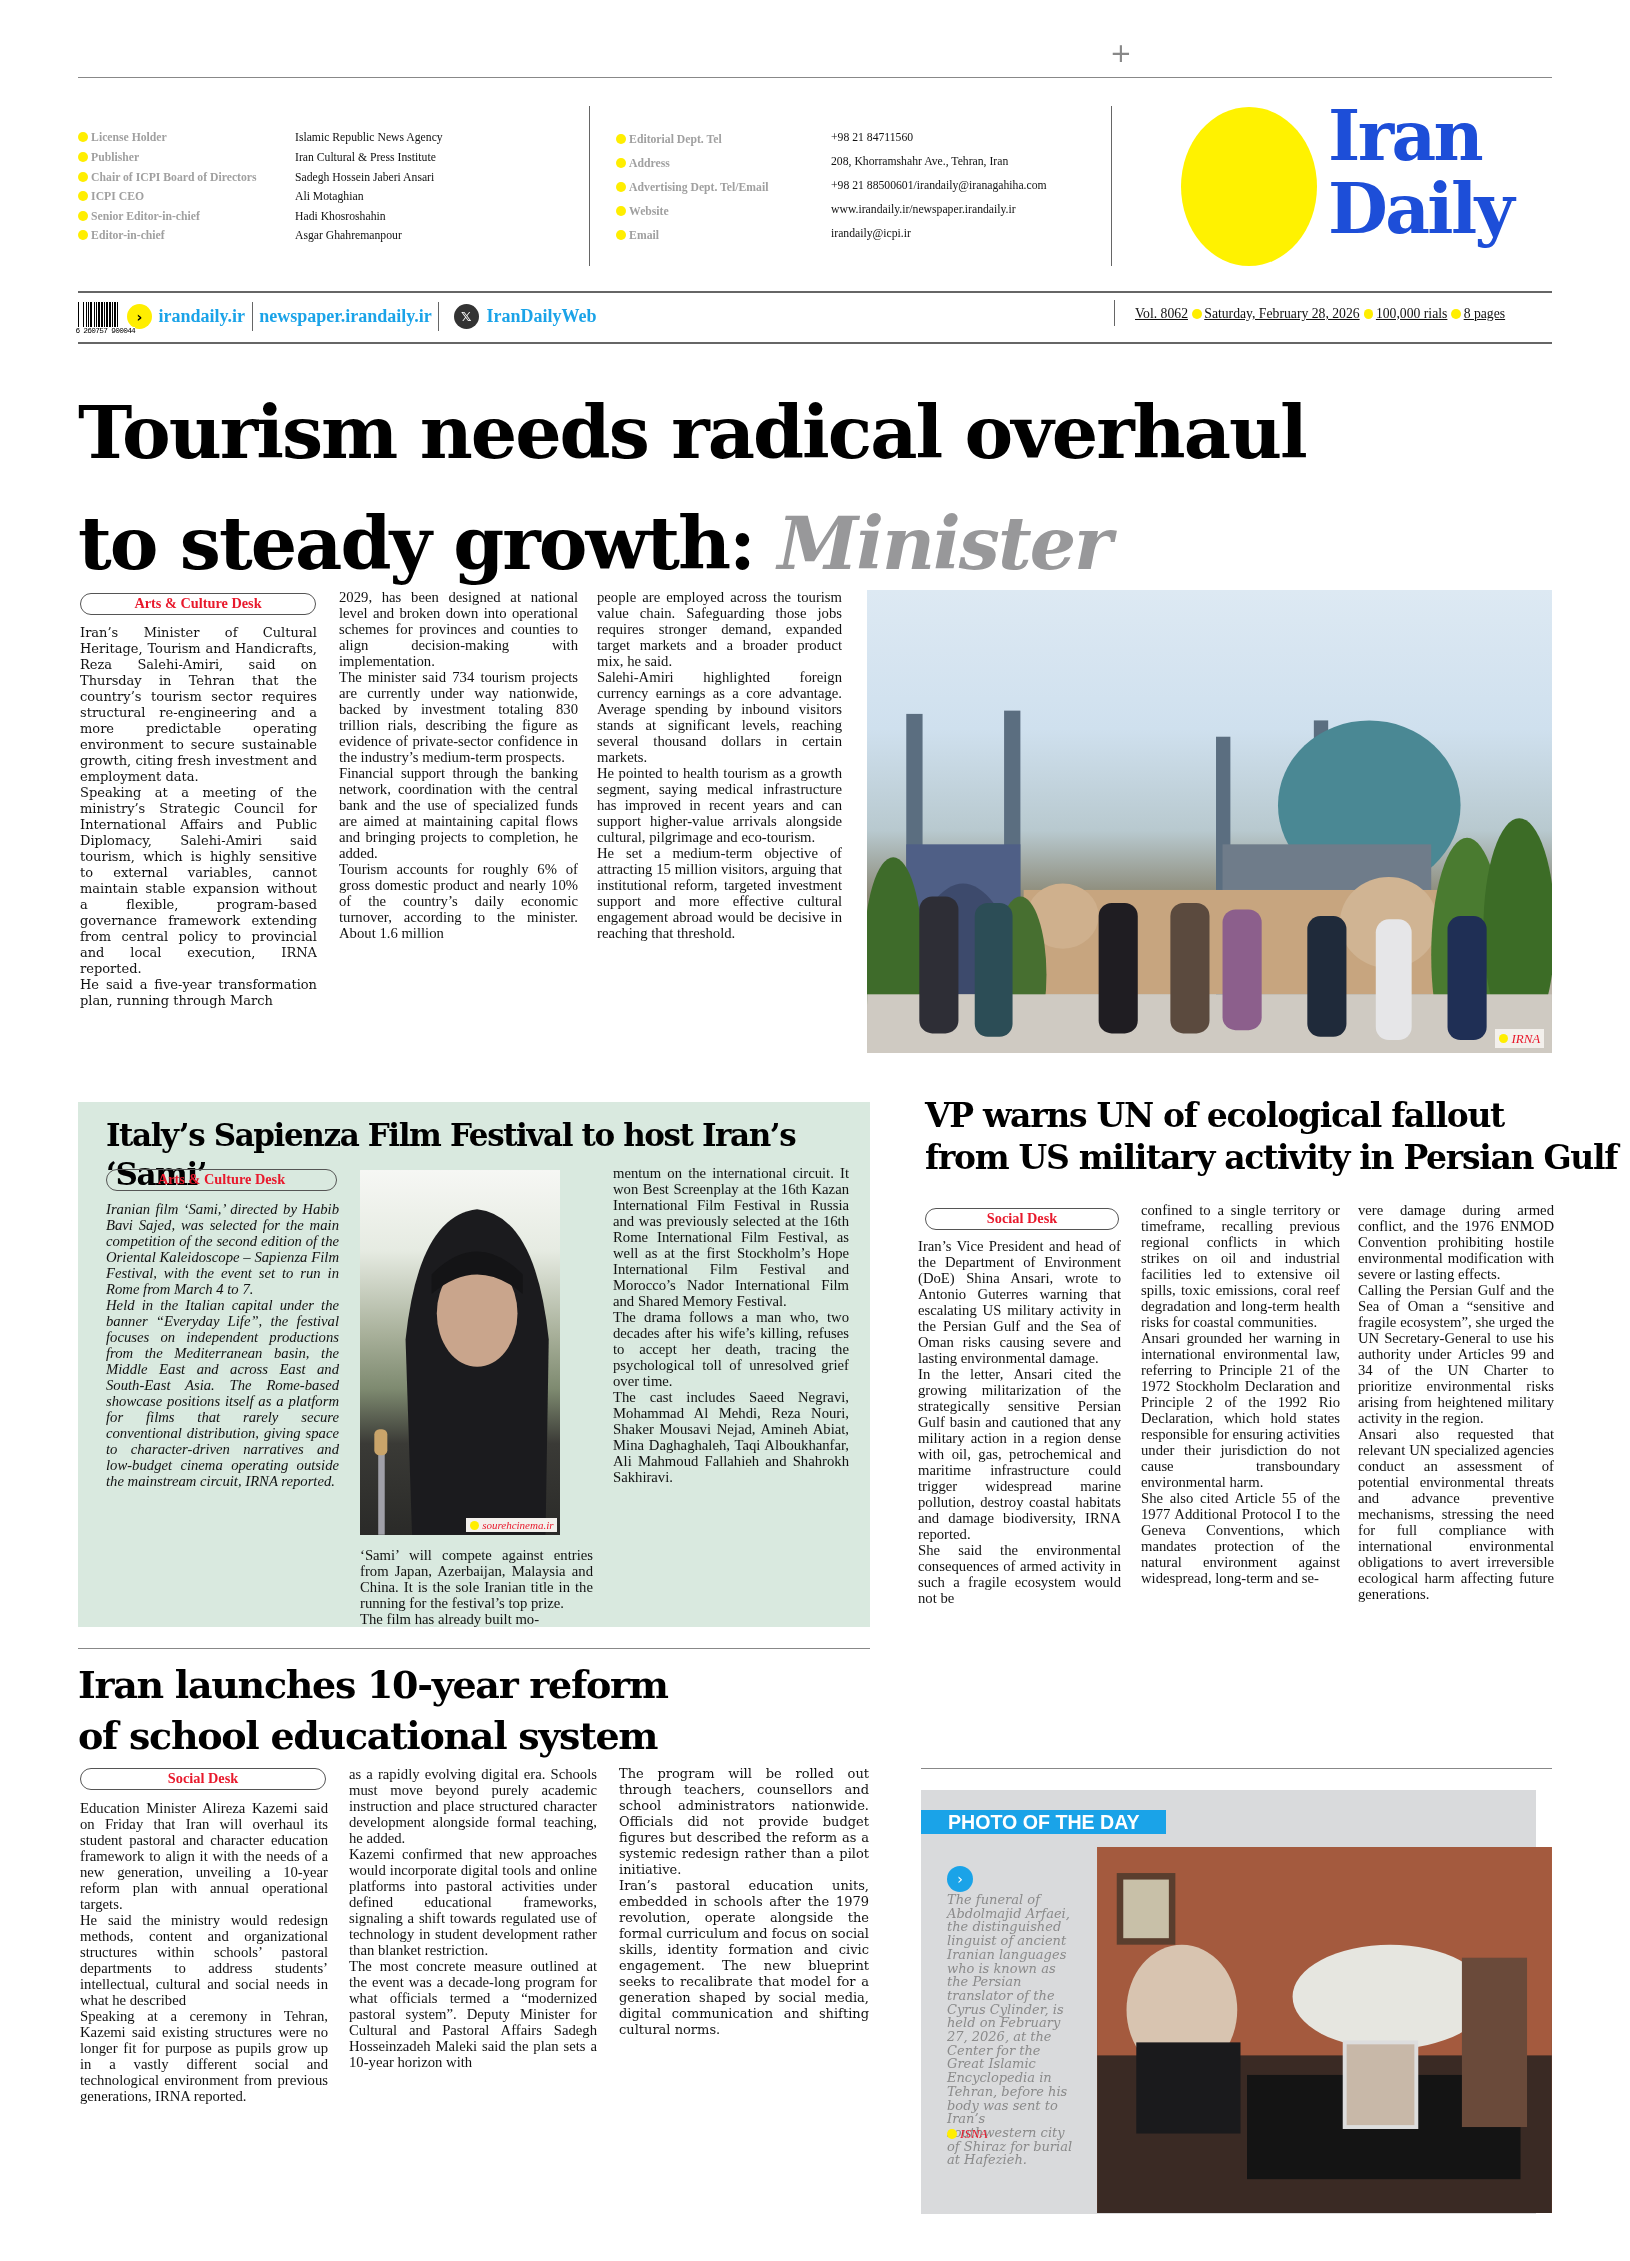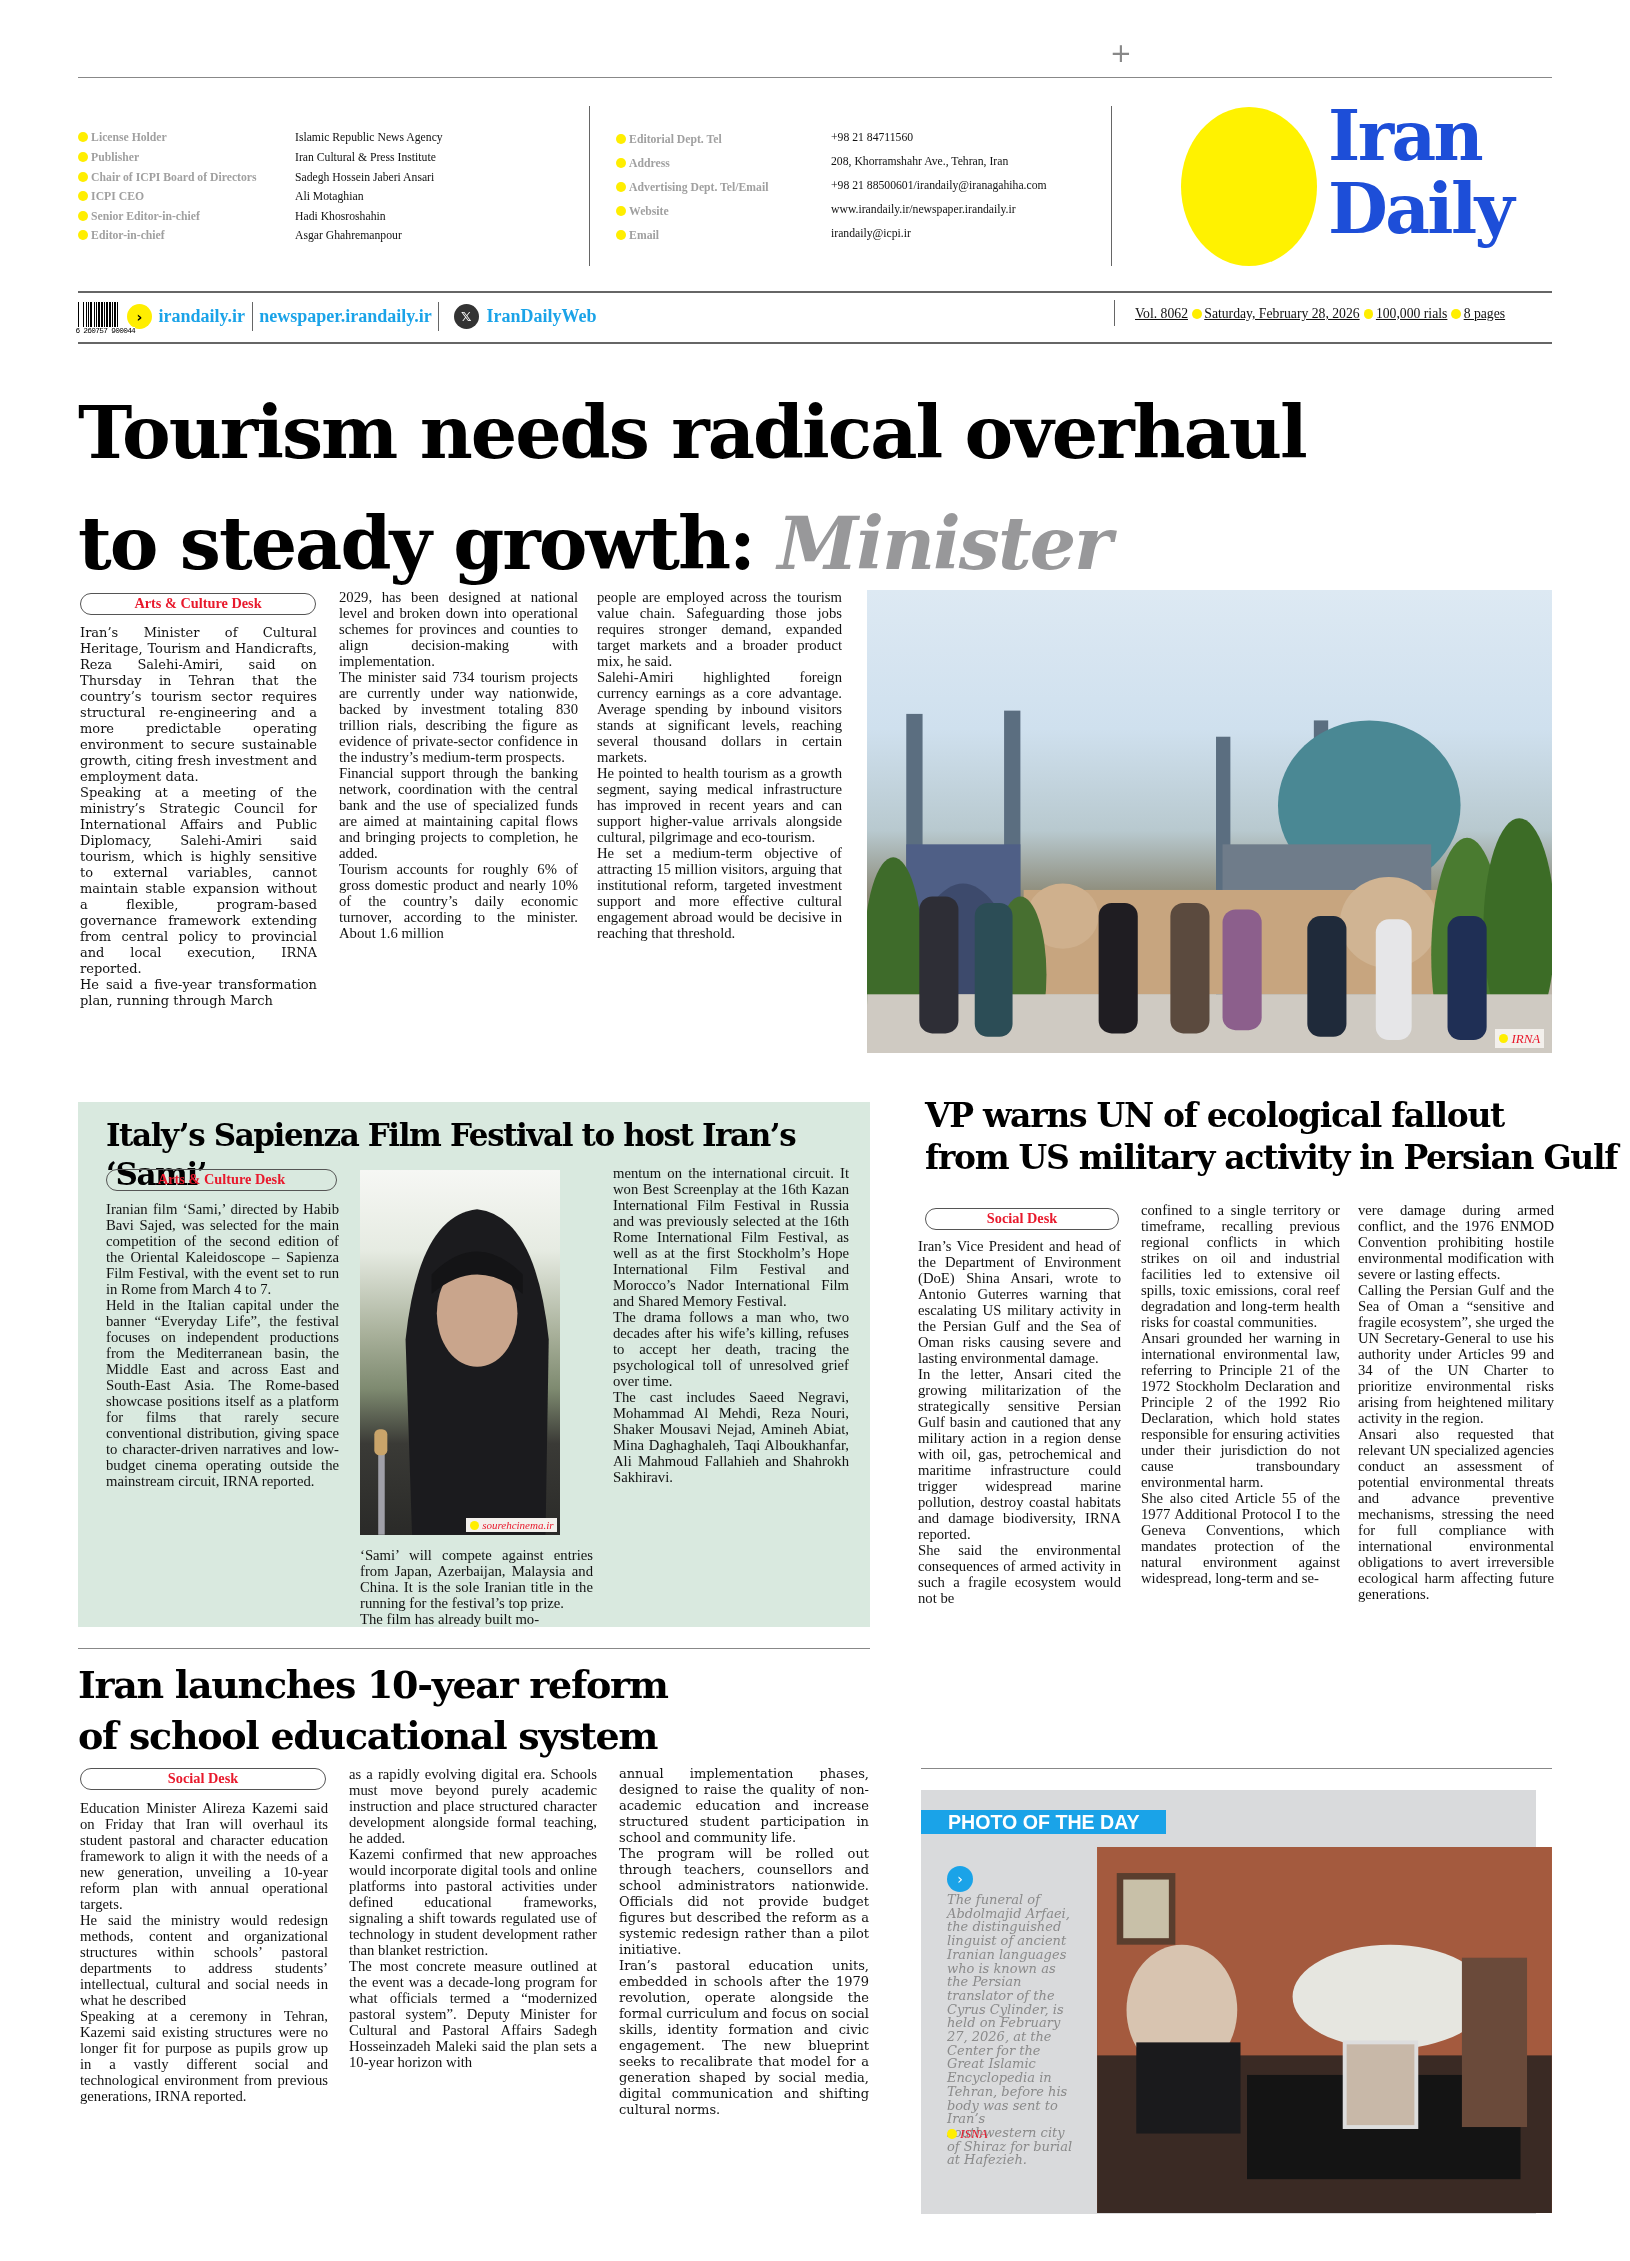--- a/index.html
+++ b/index.html
@@ -184,21 +184,21 @@
       <rect x="890" y="500" width="60" height="190" rx="20" fill="#1f2f55"></rect>
     </g>
   </svg>
   <div class="credit" style="right:7.8px; bottom:5.2px;"><span class="ydot"></span><span>IRNA</span></div>
 </div>
 
 <div class="greenbox"></div>
 <h2 class="section-title" style="left:106px; top:1116px; font-size:31px; line-height:39px; width:769px; letter-spacing:-1.4px;">Italy’s Sapienza Film Festival to host Iran’s ‘Sami’</h2>
 <div class="desk" style="left:106px; top:1169px; width:231px;">Arts &amp; Culture Desk</div>
 
-<div class="col narrow" style="left:106px; top:1201px; width:233px;">
+<div class="col narrow" style="left:106px; top:1201px; width:233px;font-style:italic;">
   <p>Iranian film ‘Sami,’ directed by Habib Bavi Sajed, was selected for the main competition of the second edition of the Oriental Kaleidoscope – Sapienza Film Festival, with the event set to run in Rome from March 4 to 7.</p>
   <p>Held in the Italian capital under the banner “Everyday Life”, the festival focuses on independent productions from the Mediterranean basin, the Middle East and across East and South-East Asia. The Rome-based showcase positions itself as a platform for films that rarely secure conventional distribution, giving space to character-driven narratives and low-budget cinema operating outside the mainstream circuit, IRNA reported.</p>
 </div>
 
 <div class="photo-sami">
   <svg width="233" height="365" viewBox="0 0 358 560">
     <path d="M80 560 L70 260 Q90 70 180 60 Q270 70 290 260 L285 560 Z" fill="#1b1b1e"></path>
     <ellipse cx="180" cy="220" rx="62" ry="82" fill="#c9a58c"></ellipse>
     <path d="M110 160 Q180 90 250 160 L250 190 Q180 130 110 190 Z" fill="#141416"></path>
     <rect x="28" y="430" width="10" height="130" fill="#a0a0a8"></rect>
@@ -231,21 +231,20 @@
   <p>Education Minister Alireza Kazemi said on Friday that Iran will overhaul its student pastoral and character education framework to align it with the needs of a new generation, unveiling a 10-year reform plan with annual operational targets.</p>
   <p>He said the ministry would redesign methods, content and organizational structures within schools’ pastoral departments to address students’ intellectual, cultural and social needs in what he described</p>
   <p>Speaking at a ceremony in Tehran, Kazemi said existing structures were no longer fit for purpose as pupils grow up in a vastly different social and technological environment from previous generations, IRNA reported.</p>
 </div>
 <div class="col narrow" style="left:349px; top:1766px; width:248px;">
   <p>as a rapidly evolving digital era. Schools must move beyond purely academic instruction and place structured character development alongside formal teaching, he added.</p>
   <p>Kazemi confirmed that new approaches would incorporate digital tools and online platforms into pastoral activities under defined educational frameworks, signaling a shift towards regulated use of technology in student development rather than blanket restriction.</p>
   <p>The most concrete measure outlined at the event was a decade-long program for what officials termed a “modernized pastoral system”. Deputy Minister for Cultural and Pastoral Affairs Sadegh Hosseinzadeh Maleki said the plan sets a 10-year horizon with</p>
 </div>
 <div class="col" style="left:619px; top:1766px; width:250px;">
-  <p>annual implementation phases, designed to raise the quality of non-academic education and increase structured student participation in school and community life.</p>
   <p>The program will be rolled out through teachers, counsellors and school administrators nationwide. Officials did not provide budget figures but described the reform as a systemic redesign rather than a pilot initiative.</p>
   <p>Iran’s pastoral education units, embedded in schools after the 1979 revolution, operate alongside the formal curriculum and focus on social skills, identity formation and civic engagement. The new blueprint seeks to recalibrate that model for a generation shaped by social media, digital communication and shifting cultural norms.</p>
 </div>
 
 <h2 class="section-title" style="left:925px; top:1095px; font-size:33px; line-height:42px; letter-spacing:-1.3px;">
   <div>VP warns UN of ecological fallout</div>
   <div>from US military activity in Persian Gulf</div>
 </h2>
 <div class="desk" style="left:925px; top:1208px; width:194px;">Social Desk</div>
 

